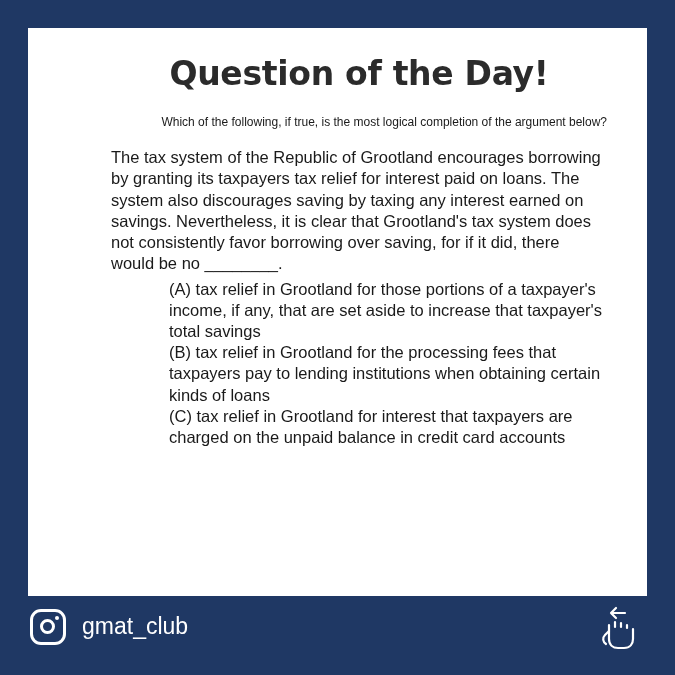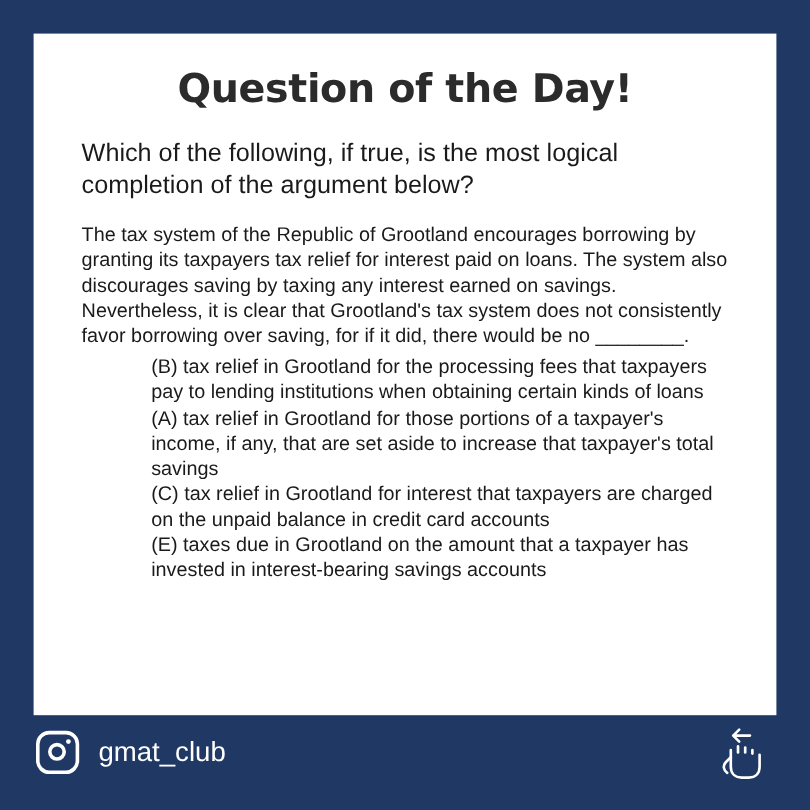--- a/index.html
+++ b/index.html
@@ -13,39 +13,40 @@
     font-family: "Liberation Sans", sans-serif;
     position: relative;
   }
   .card {
     position: absolute;
     left: 28px;
     top: 28px;
     width: 619px;
     height: 568px;
     background: #ffffff;
+    padding-left: 43px;
   }
   .card-inner {
     padding: 26px 40px 0 40px;
   }
   .title {
     text-align: center;
     font-size: 33px;
     font-weight: bold;
     color: #2b2b2b;
     letter-spacing: -0.3px;
     margin-bottom: 22px;
     font-family: "DejaVu Sans", sans-serif;
   }
   .prompt {
-    font-size: 21px;
+    font-size: 12px;
     line-height: 1.28;
     color: #1a1a1a;
     margin-bottom: 17px;
-    text-align: left;
+    text-align: right;
   }
   .passage {
     font-size: 16.5px;
     line-height: 1.28;
     color: #1a1a1a;
     margin-bottom: 5px;
     text-align: left;
   }
   .choices {
     padding-left: 58px;
@@ -108,24 +109,23 @@
 </style>
 </head>
 <body>
 
 <div class="card">
   <div class="card-inner">
     <div class="title">Question of the Day!</div>
     <div class="prompt">Which of the following, if true, is the most logical completion of the argument below?</div>
     <div class="passage">The tax system of the Republic of Grootland encourages borrowing by granting its taxpayers tax relief for interest paid on loans. The system also discourages saving by taxing any interest earned on savings. Nevertheless, it is clear that Grootland's tax system does not consistently favor borrowing over saving, for if it did, there would be no ________.</div>
     <div class="choices">
+      <div class="choice">(A) tax relief in Grootland for those portions of a taxpayer's income, if any, that are set aside to increase that taxpayer's total savings</div>
       <div class="choice">(B) tax relief in Grootland for the processing fees that taxpayers pay to lending institutions when obtaining certain kinds of loans</div>
-      <div class="choice">(A) tax relief in Grootland for those portions of a taxpayer's income, if any, that are set aside to increase that taxpayer's total savings</div>
       <div class="choice">(C) tax relief in Grootland for interest that taxpayers are charged on the unpaid balance in credit card accounts</div>
-      <div class="choice">(E) taxes due in Grootland on the amount that a taxpayer has invested in interest-bearing savings accounts</div>
     </div>
   </div>
 </div>
 
 <div class="footer">
   <div class="ig-icon">
     <div class="lens"></div>
     <div class="dot"></div>
   </div>
   <div class="handle">gmat_club</div>

